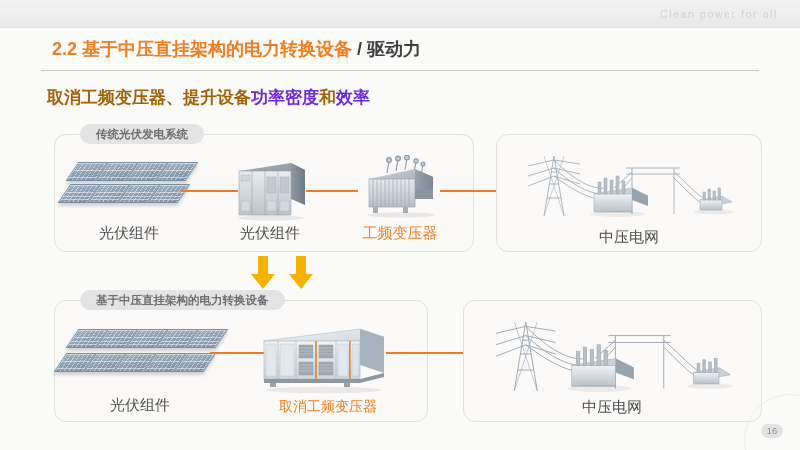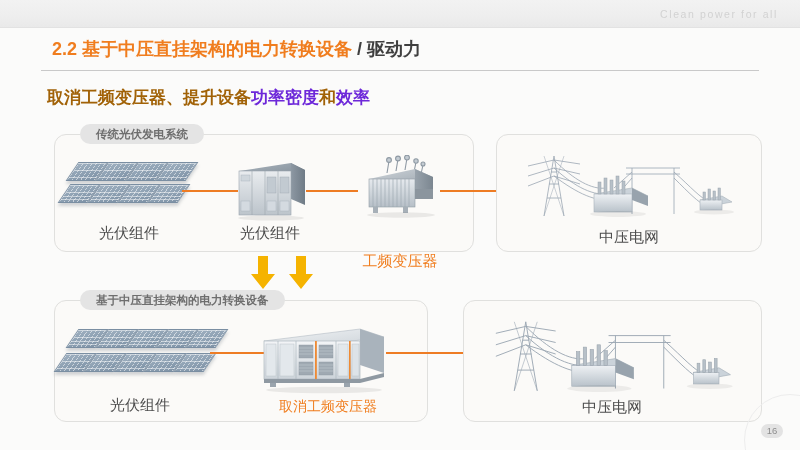--- a/index.html
+++ b/index.html
@@ -246,21 +246,21 @@
       <line x1="44" y1="24" x2="44" y2="52"></line>
     <line x1="48" y1="24" x2="48" y2="52"></line>
       <line x1="52" y1="24" x2="52" y2="52"></line>
   </g>
   <rect x="58" y="34" width="18" height="10" fill="#8b959e"></rect>
 
   <rect x="16" y="52" width="5" height="6" fill="#a7b0b8"></rect>
   <rect x="46" y="52" width="5" height="6" fill="#a7b0b8"></rect>
   <ellipse cx="44" cy="60" rx="34" ry="2.8" fill="#000" opacity="0.07"></ellipse>
 </svg>
-<div class="caption orange" style="left:352px;top:224px;width:96px;margin-top:28px;">工频变压器</div>
+<div class="caption orange" style="left:352px;top:224px;width:96px;">工频变压器</div>
 
 <div class="wire" style="left:440px;top:190px;width:90px;"></div>
 
 <div class="card r1grid"></div>
 <svg style="position:absolute;left:514px;top:144px;" width="230" height="80" viewBox="0 0 230 80">
   <defs>
     <linearGradient id="subBox" x1="0" y1="0" x2="0" y2="1">
       <stop offset="0" stop-color="#eef1f4"></stop>
         <stop offset="1" stop-color="#b9c2ca"></stop>
     </linearGradient>

